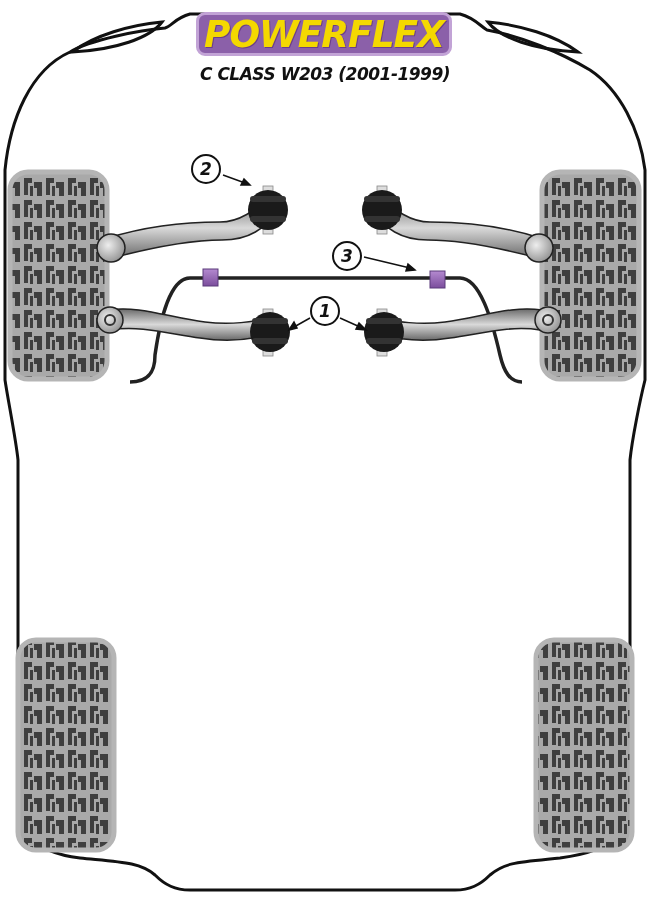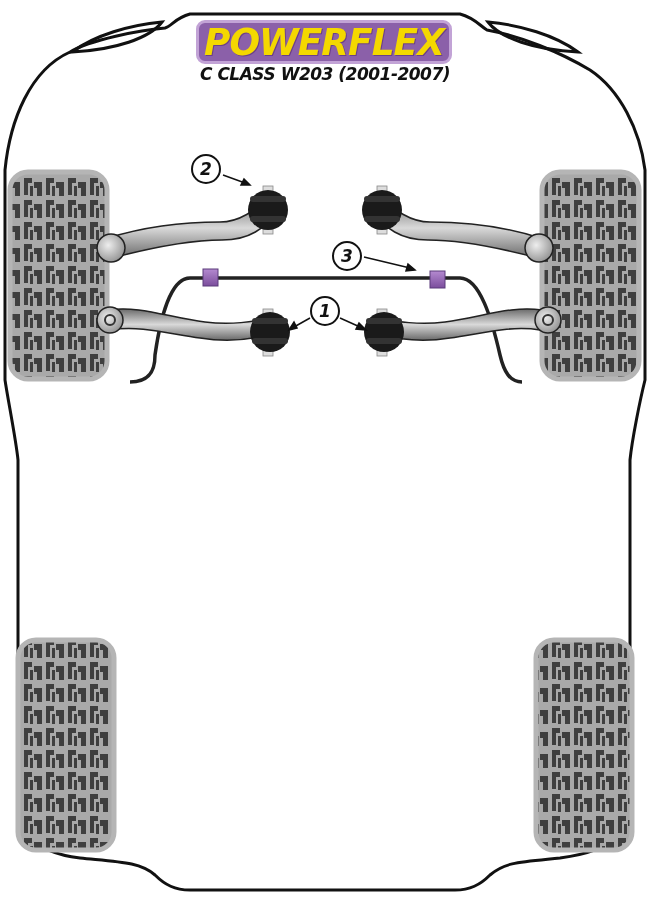--- a/index.html
+++ b/index.html
@@ -1,19 +1,19 @@
 <!DOCTYPE html>
 <html><head>
   <meta charset="utf-8">
   <style>
     html, body { margin: 0; padding: 0; background: #ffffff; }
     body { width: 650px; height: 919px; position: relative; overflow: hidden; font-family: "DejaVu Sans", sans-serif; }
     .canvas { position: absolute; left: 0; top: 0; width: 650px; height: 919px; }
     .logo {
-      position: absolute; left: 196px; top: 20px; width: 256px; height: 44px;
+      position: absolute; left: 196px; top: 12px; width: 256px; height: 44px;
       background: #8b60a9; border: 3px solid #c2a3d6; border-radius: 9px; box-sizing: border-box;
       display: flex; align-items: center; justify-content: center;
     }
     .logo-text {
       font-family: "DejaVu Sans", sans-serif; font-weight: bold; font-style: italic;
       font-size: 36px; letter-spacing: -1px; color: #f4d800; line-height: 1;
       text-shadow: 1px 1px 0 #6b3f8a; transform: scaleY(1.05);
     }
     .model {
       position: absolute; left: 200px; top: 64px; width: 250px; text-align: center;
@@ -120,21 +120,21 @@
     <line x1="310" y1="318" x2="294" y2="327"></line>
     <polygon points="289,330 294,322 297,328"></polygon>
     <line x1="340" y1="318" x2="360" y2="327"></line>
     <polygon points="366,330 356,329 359,323"></polygon>
   </g>
 </svg>
 
 <div class="logo">
   <span class="logo-text">POWERFLEX</span>
 </div>
-<div class="model">C CLASS W203 (2001-2007)</div>
+<div class="model">C CLASS W203 (2001-1999)</div>
 
 <div class="callout" style="left:191px; top:154px;">
   <span>2</span>
 </div>
 <div class="callout" style="left:332px; top:241px;">
   <span>3</span>
 </div>
 <div class="callout" style="left:310px; top:296px;">
   <span>1</span>
 </div>

